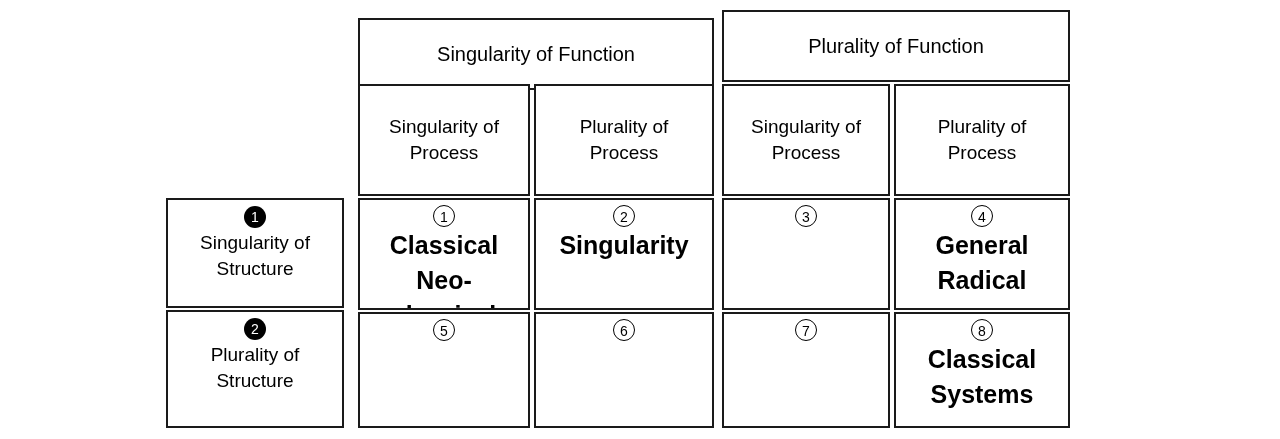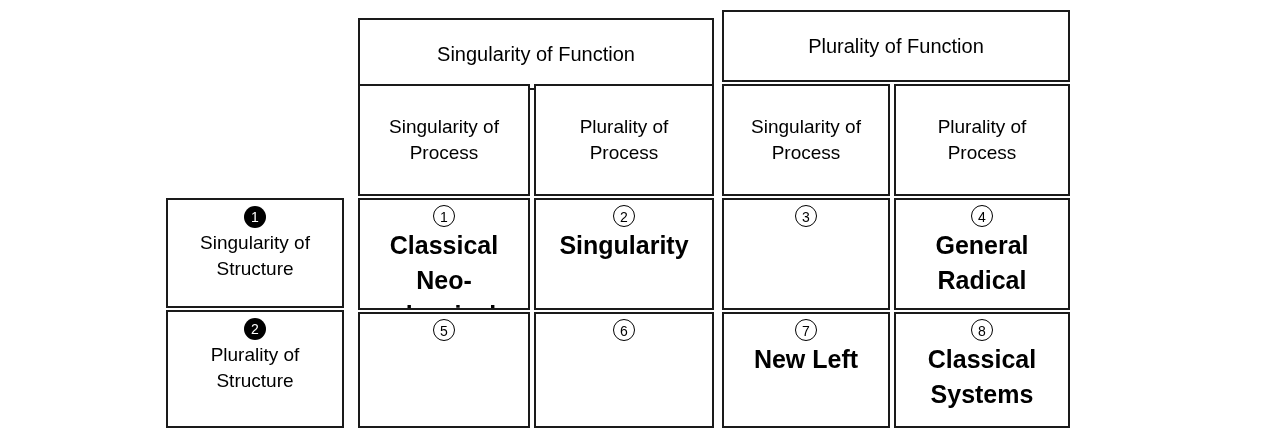--- a/index.html
+++ b/index.html
@@ -175,21 +175,20 @@
   <div class="cell body-cell" style="left:358px; top:312px; width:172px; height:116px;">
     <span class="marker marker-outline">5</span>
   </div>
 
   <div class="cell body-cell" style="left:534px; top:312px; width:180px; height:116px;">
     <span class="marker marker-outline">6</span>
   </div>
 
   <div class="cell body-cell" style="left:722px; top:312px; width:168px; height:116px;">
     <span class="marker marker-outline">7</span>
-    <span class="cell-text">New Left</span>
   </div>
 
   <div class="cell body-cell" style="left:894px; top:312px; width:176px; height:116px;">
     <span class="marker marker-outline">8</span>
     <span class="cell-text">Classical
 Systems</span>
   </div>
 
 </div>
 

